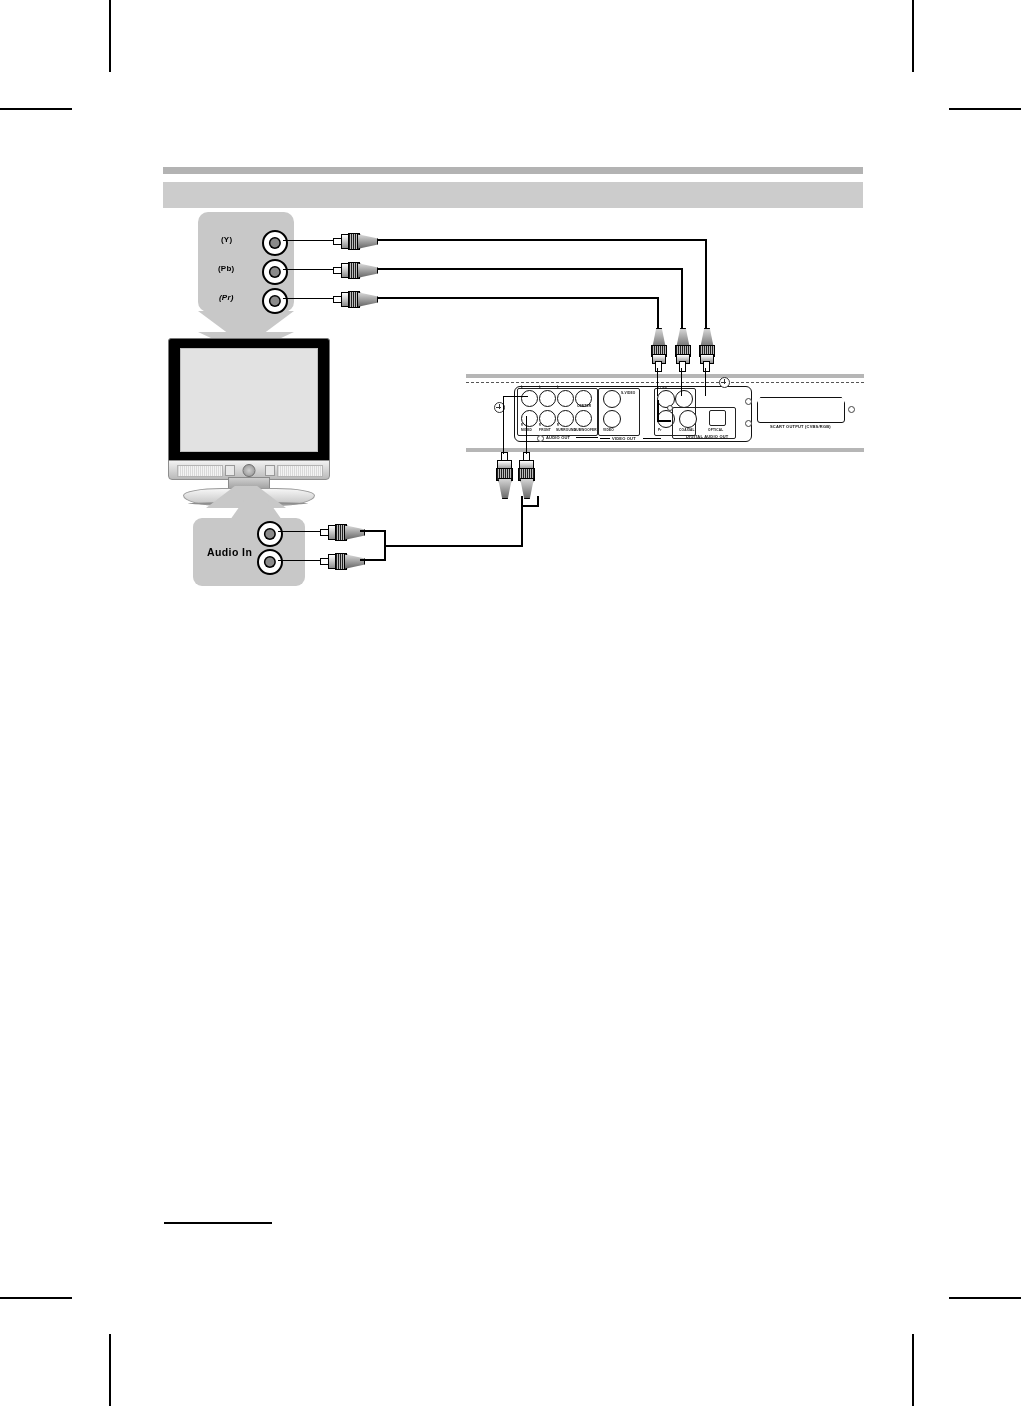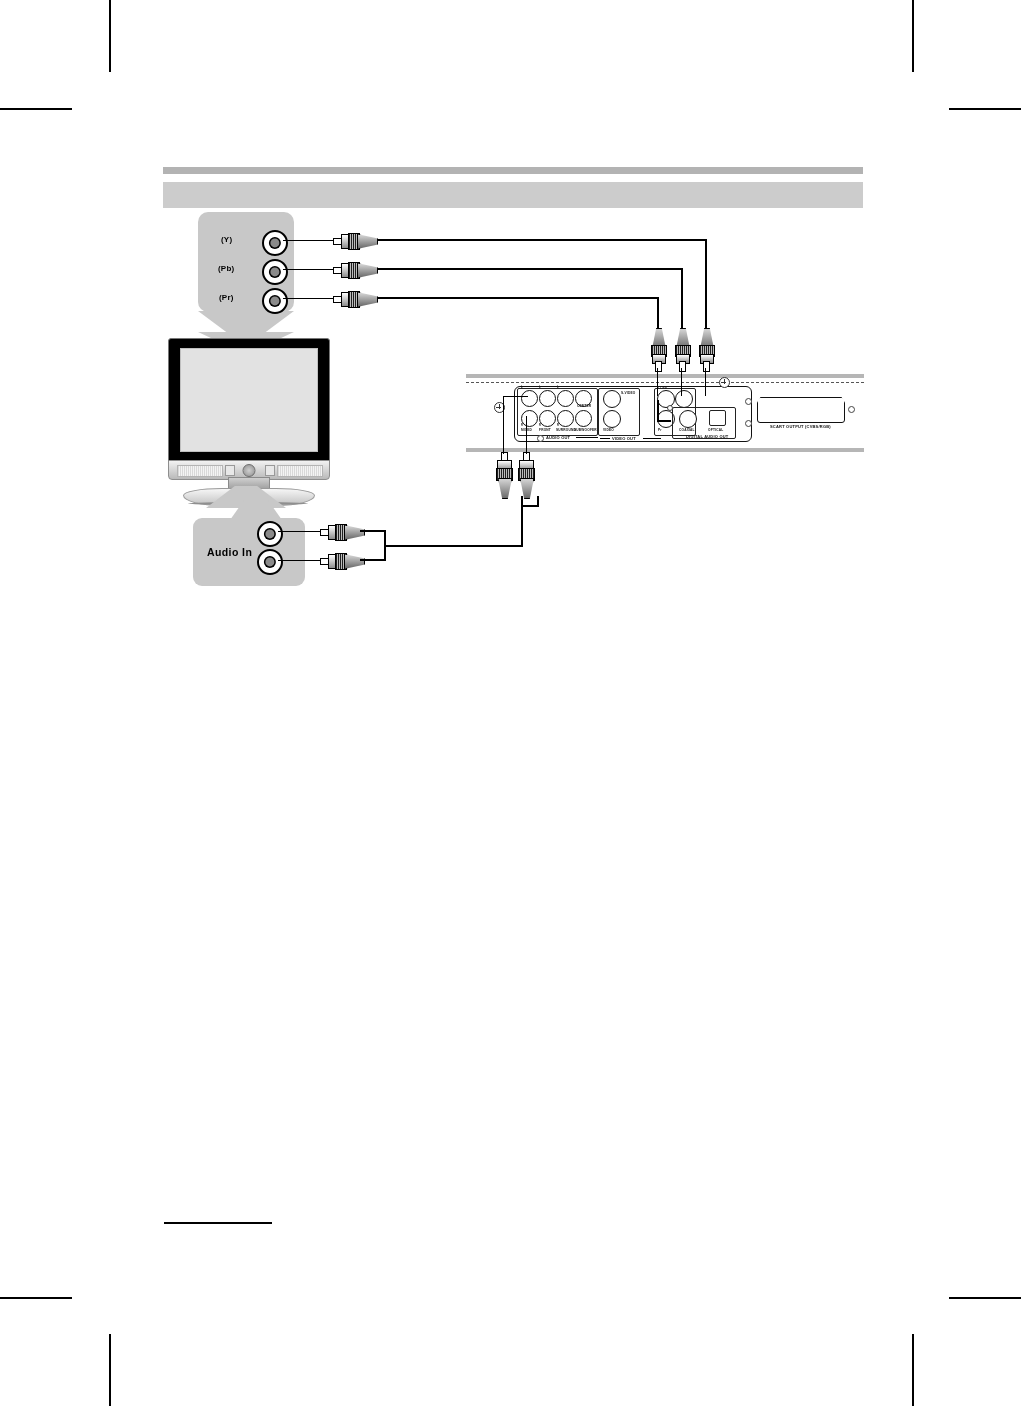--- a/index.html
+++ b/index.html
@@ -117,21 +117,21 @@
   <span></span>
 </div>
 
 <div id="stage">
 
   <div class="callout callout-top"></div>
   <div class="callout-top-tip"></div>
 
   <span class="lbl lbl-comp" style="left:221px;top:235px;">(Y)</span>
   <span class="lbl lbl-comp" style="left:218px;top:264px;">(Pb)</span>
-  <span class="lbl lbl-comp" style="left:219px;top:293px;">(Pr)</span>
+  <span class="lbl lbl-comp" style="left:219px;top:293px;font-style:italic;">(Pr)</span>
 
   <div class="jack" style="left:262px;top:230px;width:22px;height:22px;"></div>
   <div class="jack" style="left:262px;top:259px;width:22px;height:22px;"></div>
   <div class="jack" style="left:262px;top:288px;width:22px;height:22px;"></div>
 
   <div class="tv-fan-top"></div>
   <div class="tv-body"></div>
   <div class="tv-screen"></div>
   <div class="tv-chin">
     <div class="tv-chin-grille" style="left:8px;"></div>

